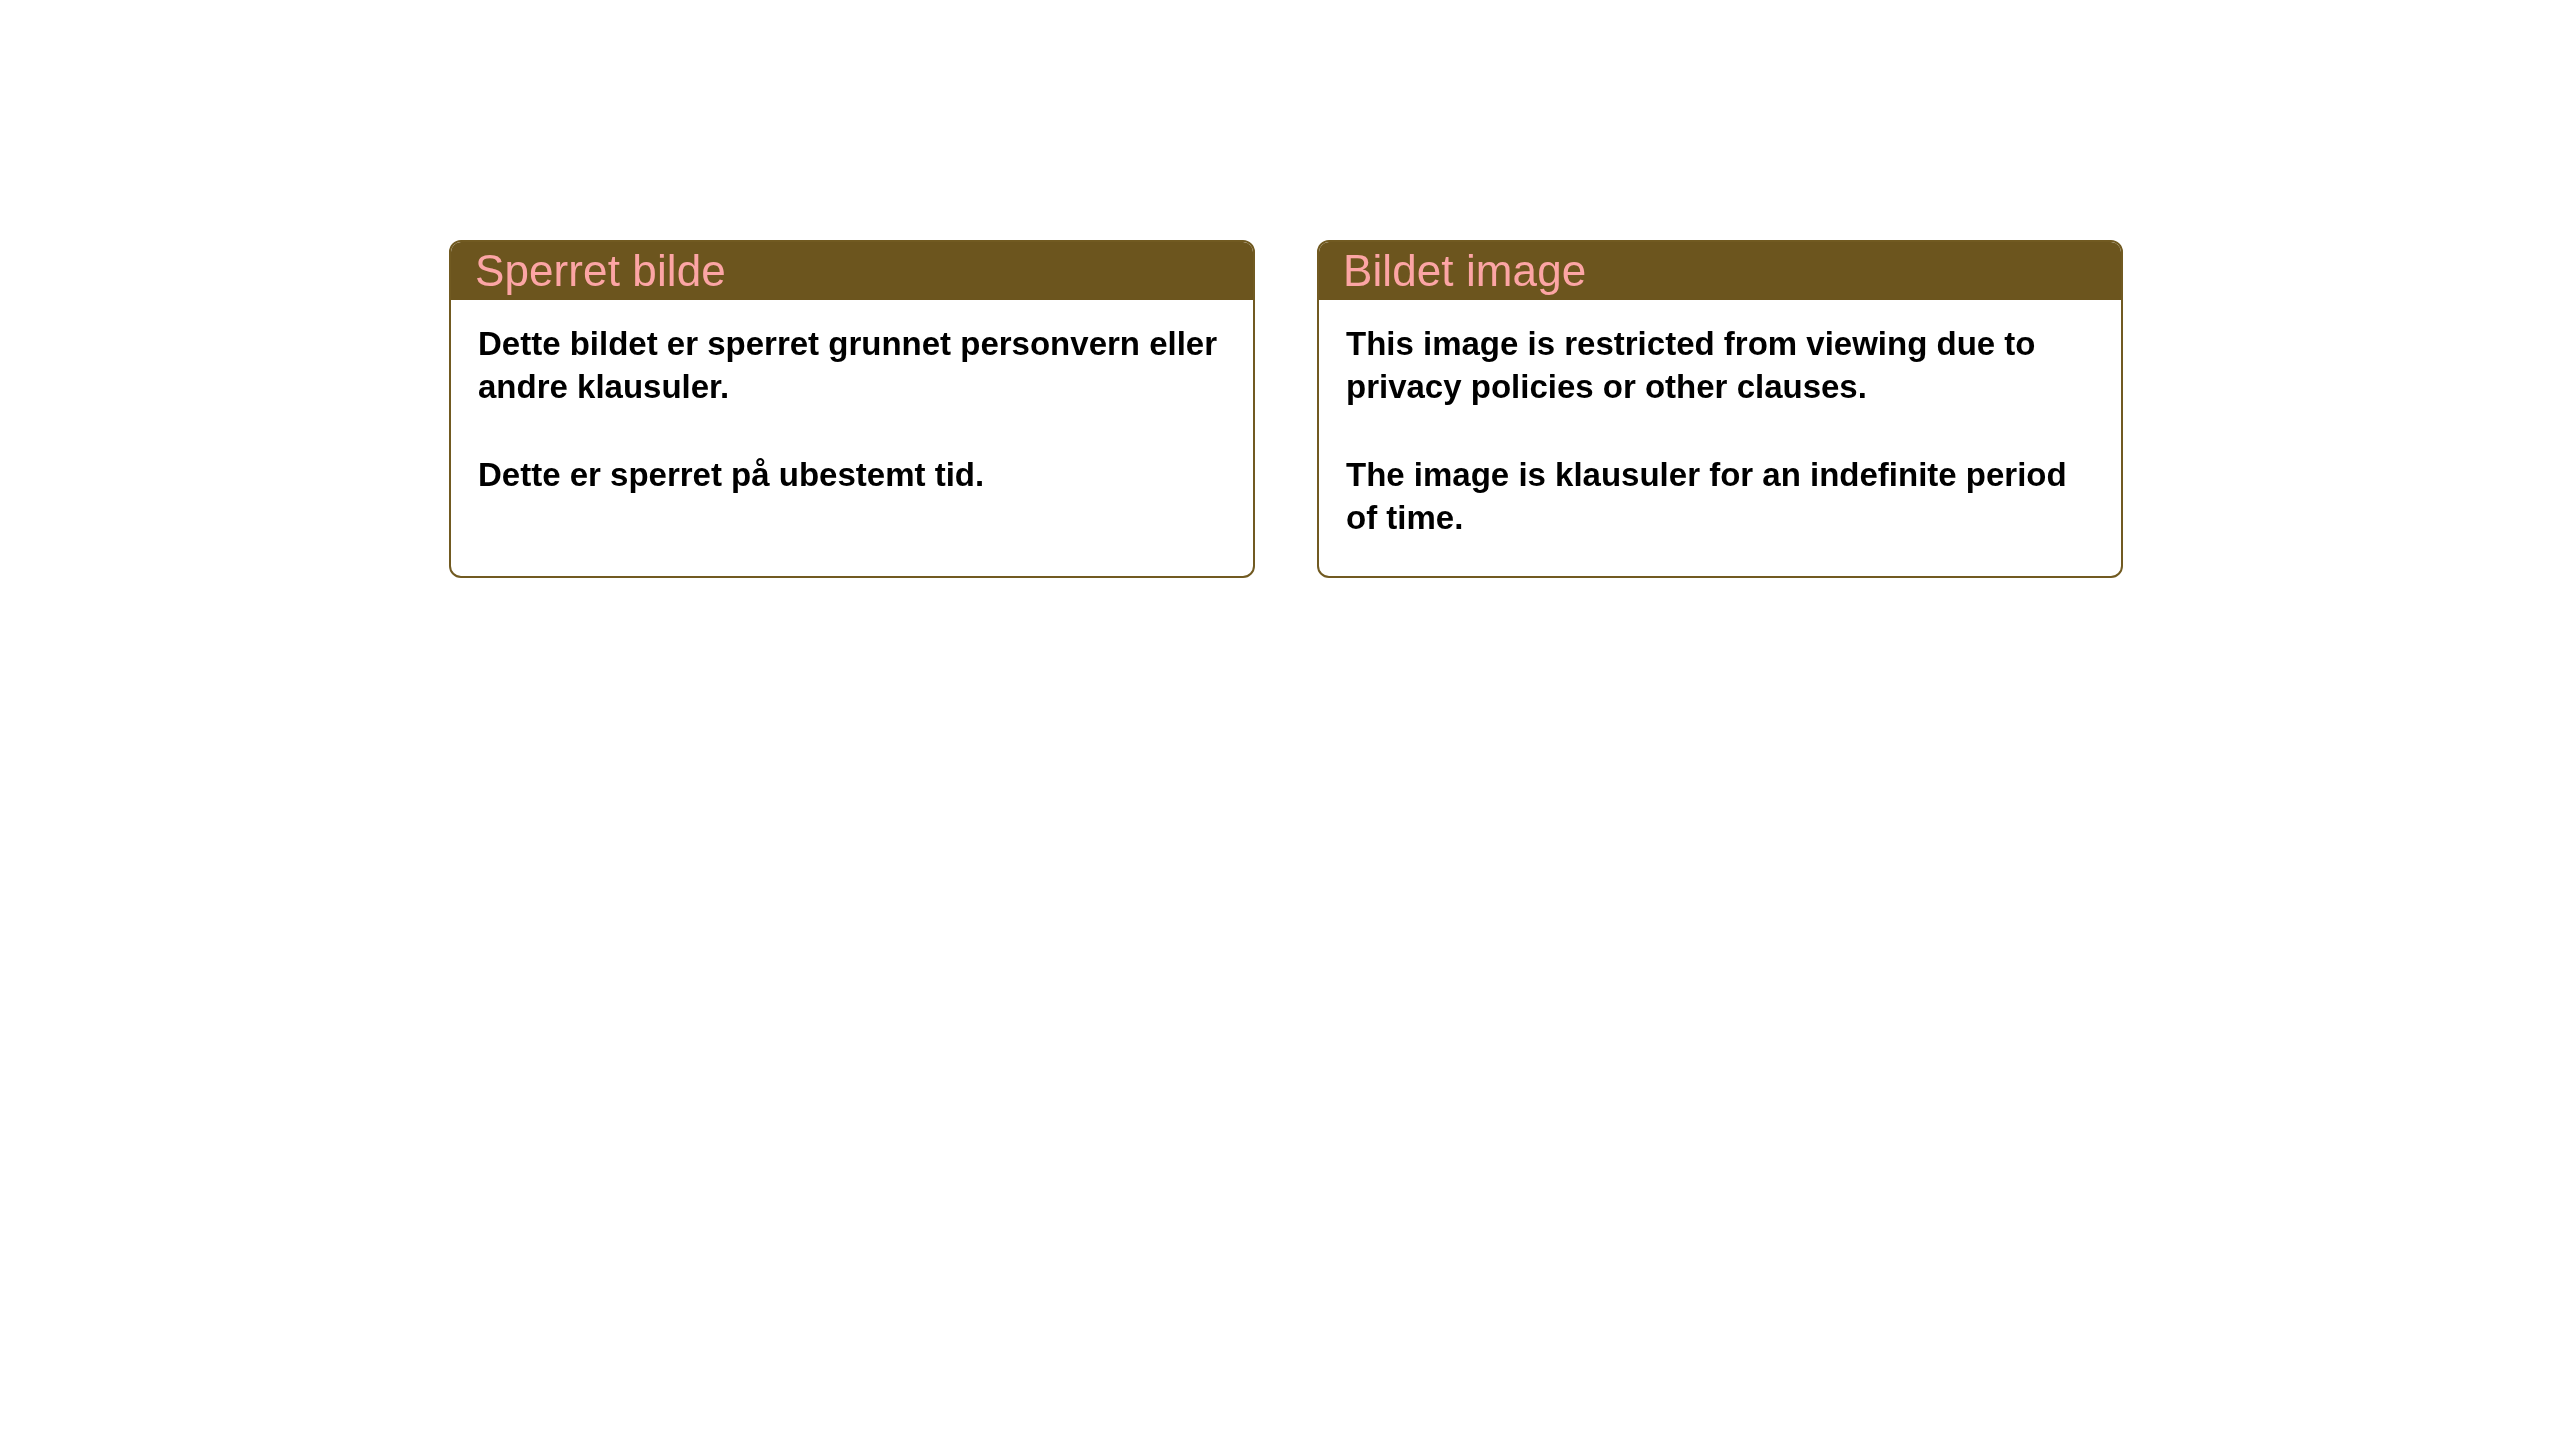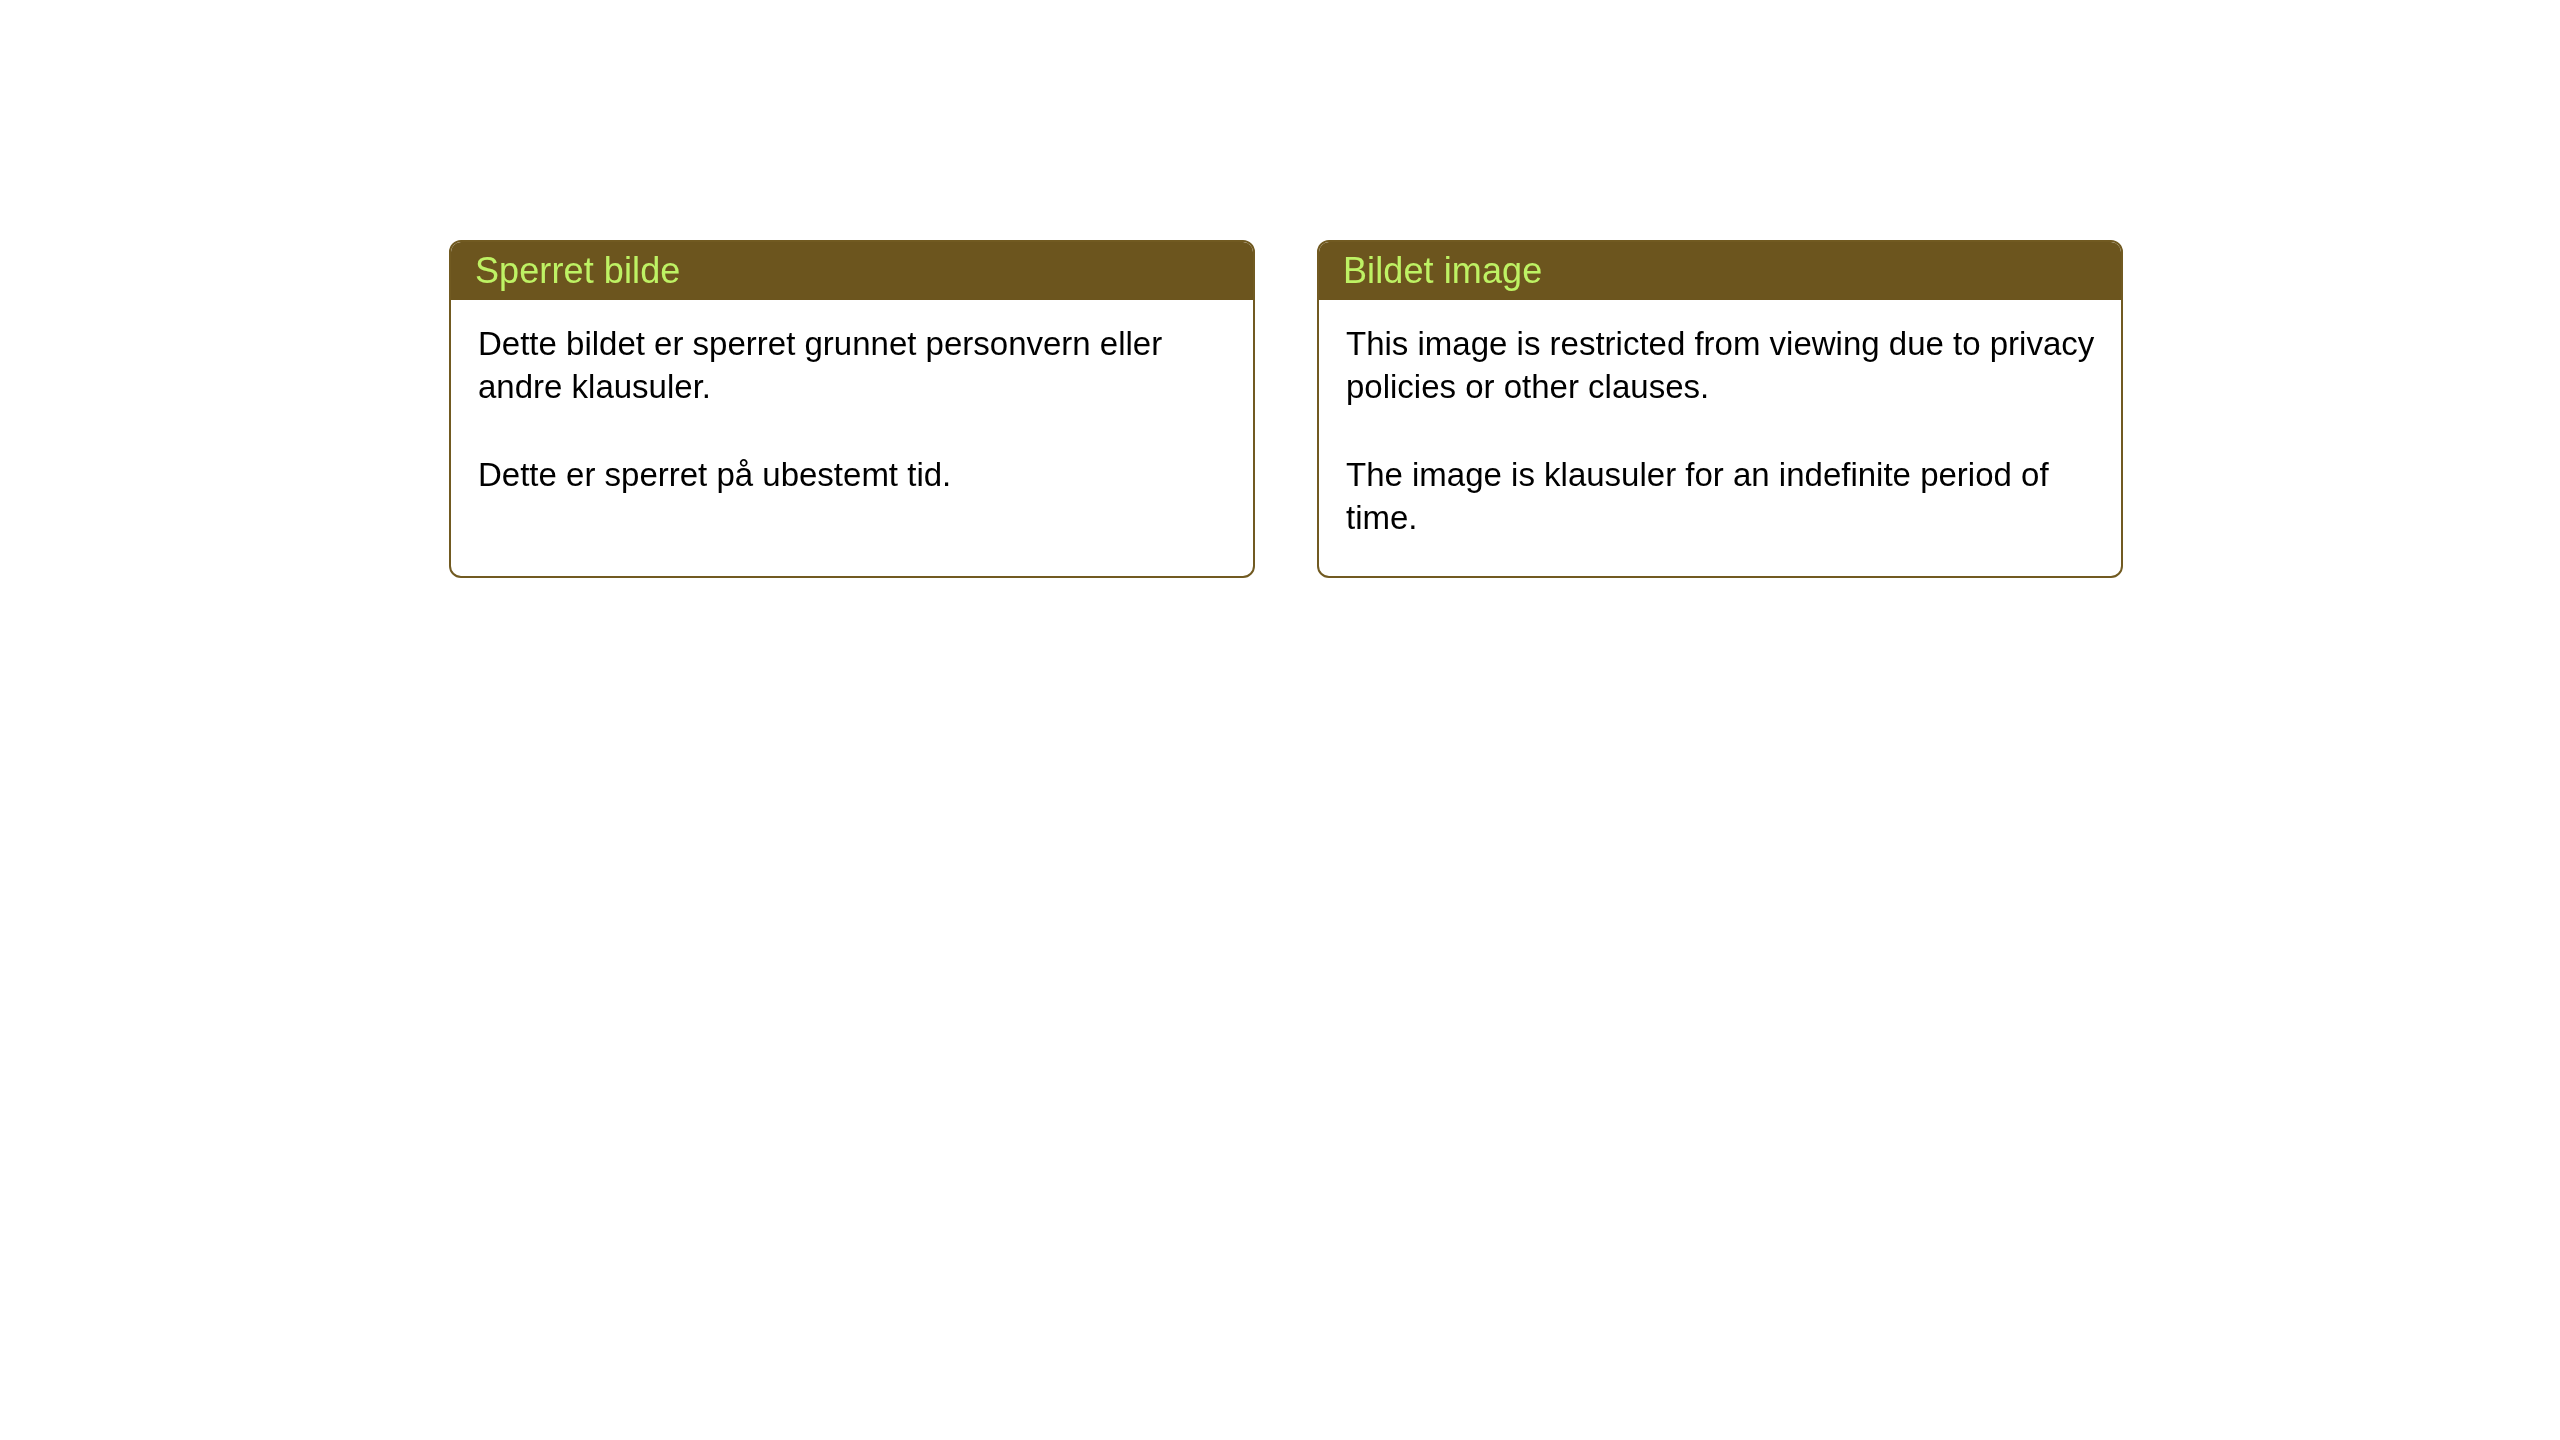--- a/index.html
+++ b/index.html
@@ -41,38 +41,38 @@
     border-top-left-radius: 9px;
     border-top-right-radius: 9px;
     height: 58px;
     flex: 0 0 58px;
     display: flex;
     align-items: center;
     padding: 0 0 0 24px;
   }
 
   .notice-card .card-header-title {
-    color: #bef264;
-    font-size: 36px;
+    color: #fca5a5;
+    font-size: 44px;
     font-weight: 400;
     line-height: 1;
     letter-spacing: 0.1px;
     white-space: nowrap;
   }
 
   .notice-card .card-body {
     flex: 1 1 auto;
     padding: 22px 26px 0 27px;
   }
 
   .notice-card .card-paragraph {
     color: #000000;
     font-size: 33px;
     line-height: 43px;
-    font-weight: 400;
+    font-weight: 700;
   }
 
   .notice-card .card-paragraph + .card-paragraph {
     margin-top: 45px;
   }
 </style>
 </head>
 <body>
 
 <div class="cards-area">

